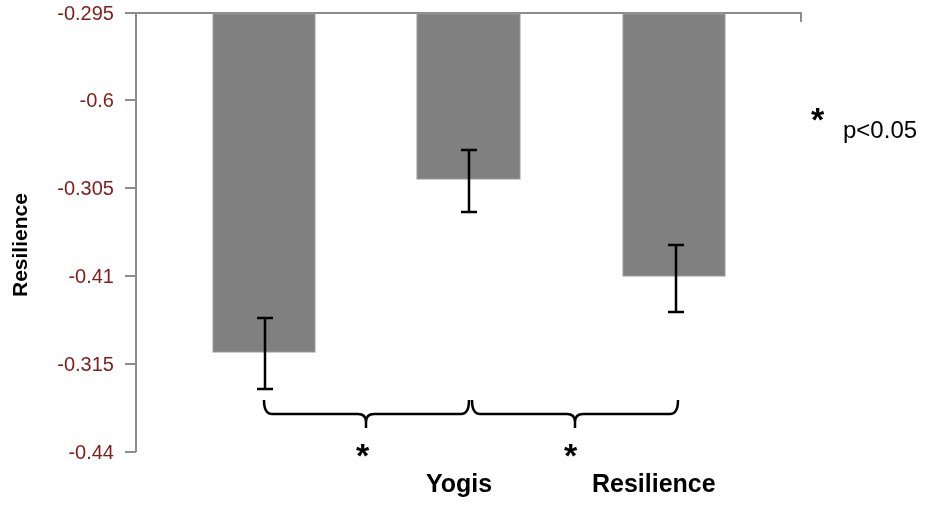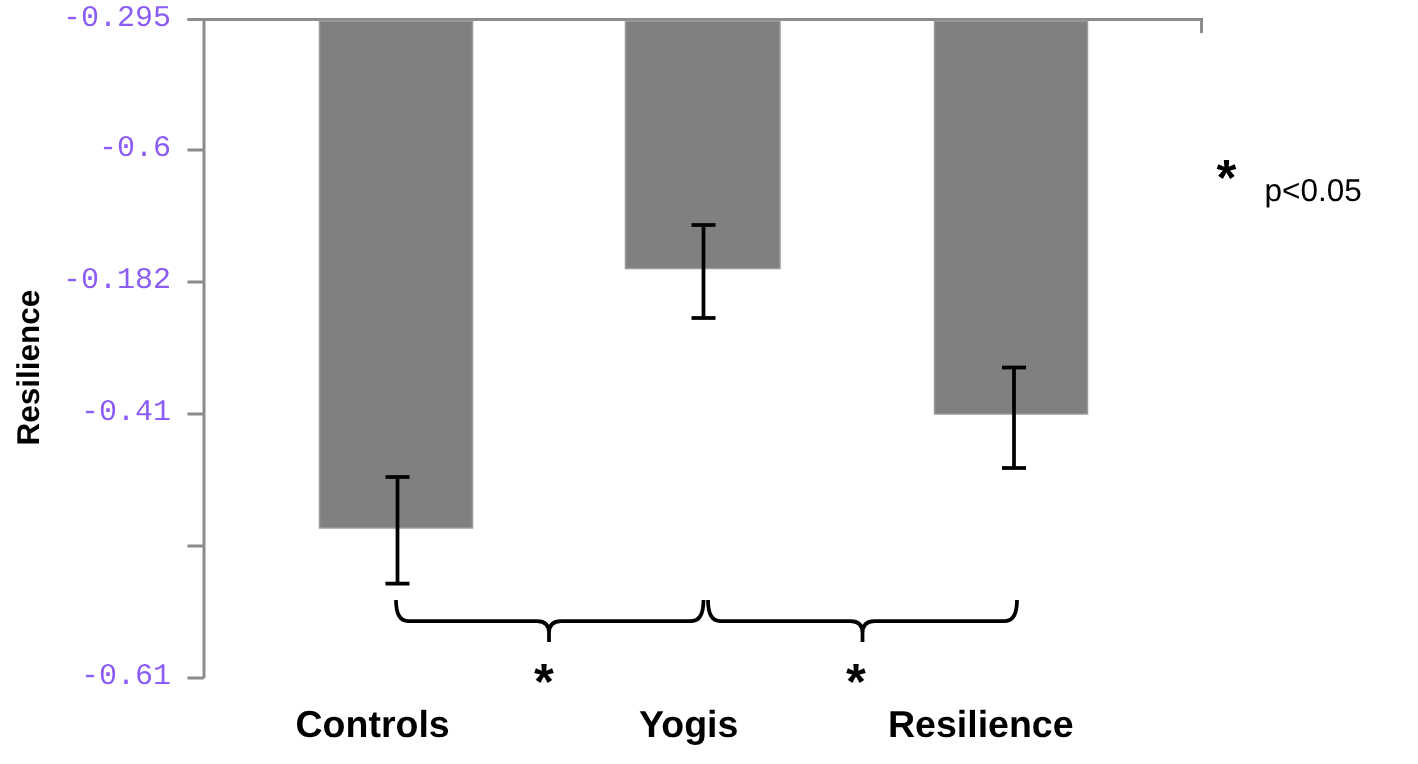--- a/index.html
+++ b/index.html
@@ -1,24 +1,24 @@
 <!DOCTYPE html>
 <html><head>
   <meta charset="utf-8">
   <style>
     html, body { margin: 0; padding: 0; background: #ffffff; }
     body { width: 945px; height: 509px; position: relative; overflow: hidden;
            font-family: "Liberation Sans", "DejaVu Sans", sans-serif; color: #000; }
     #chart { position: absolute; left: 0; top: 0; width: 945px; height: 509px; }
-    .tick-label { position: absolute; font-size: 20px; color: #8b5cf6; text-align: right; width: 100px; line-height: 20px; font-family: Liberation Mono, monospace; }
+    .tick-label { position: absolute; font-size: 20px; color: #7f1d1d; text-align: right; width: 100px; line-height: 20px; }
     .ylabel { position: absolute; left: 4px; top: 222px; font-weight: bold; font-size: 21px;
               transform: rotate(-90deg); transform-origin: left top; white-space: nowrap; }
     .cat-label { position: absolute; top: 469px; font-weight: bold; font-size: 25px; white-space: nowrap; }
     .star { position: absolute; font-size: 34px; font-weight: bold; line-height: 34px; }
-    .pnote { position: absolute; left: 843px; top: 116px; font-size: 21px; white-space: nowrap; }
+    .pnote { position: absolute; left: 843px; top: 116px; font-size: 24px; white-space: nowrap; }
   </style>
 </head>
 <body>
 
 <div id="chart">
 
   <svg width="945" height="509" style="position:absolute;left:0;top:0">
 
     <line x1="136" y1="13" x2="136" y2="452" stroke="#8c8c8c" stroke-width="2"></line>
 
@@ -53,27 +53,27 @@
       <line x1="668" y1="245" x2="684" y2="245"></line>
       <line x1="668" y1="312" x2="684" y2="312"></line>
     </g>
 
     <path d="M264,400 Q264,414 272,414 L358,414 Q366,414 366,422 L366,428 M366,422 Q366,414 374,414 L461,414 Q469,414 469,400" fill="none" stroke="#000" stroke-width="2.5"></path>
     <path d="M472,400 Q472,414 480,414 L567,414 Q575,414 575,422 L575,428 M575,422 Q575,414 583,414 L670,414 Q678,414 678,400" fill="none" stroke="#000" stroke-width="2.5"></path>
   </svg>
 
   <div class="tick-label" style="left:14px;top:3px">-0.295</div>
   <div class="tick-label" style="left:14px;top:90px">-0.6</div>
-  <div class="tick-label" style="left:14px;top:178px">-0.182</div>
+  <div class="tick-label" style="left:14px;top:178px">-0.305</div>
   <div class="tick-label" style="left:14px;top:266px">-0.41</div>
-  <div class="tick-label" style="left:14px;top:442px">-0.61</div>
+  <div class="tick-label" style="left:14px;top:354px">-0.315</div>
+  <div class="tick-label" style="left:14px;top:442px">-0.44</div>
 
   <div class="ylabel" style="left:8px;top:297px">Resilience</div>
 
-  <div class="cat-label" style="left:197px">Controls</div>
   <div class="cat-label" style="left:426px">Yogis</div>
   <div class="cat-label" style="left:592px">Resilience</div>
 
   <div class="star" style="left:356px;top:438px">*</div>
   <div class="star" style="left:564px;top:438px">*</div>
 
   <div class="star" style="left:811px;top:102px">*</div>
   <div class="pnote">p&lt;0.05</div>
 </div>
 

